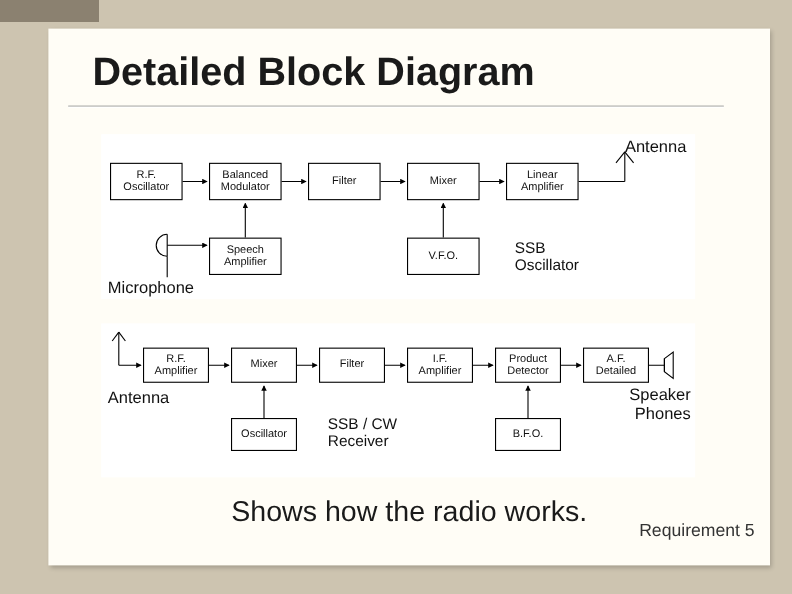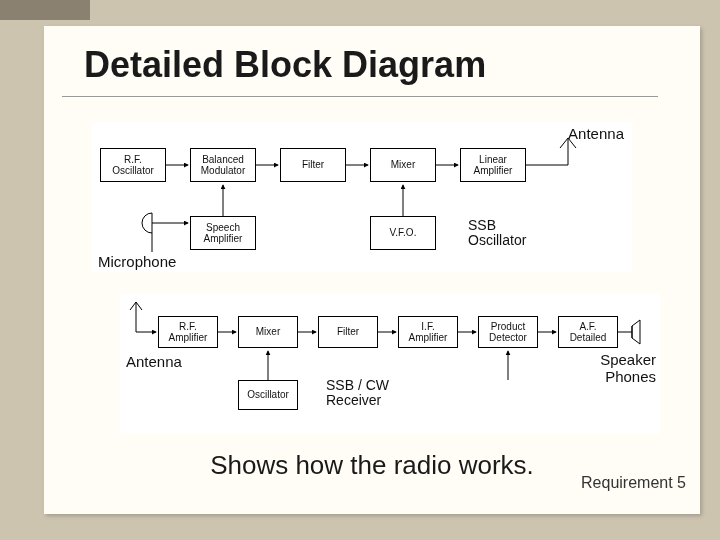--- a/index.html
+++ b/index.html
@@ -35,21 +35,21 @@
     left: 18px; top: 70px;
     width: 596px; height: 0;
     border-top: 1px solid #999;
     border-bottom: 1px solid #fff;
   }
   .panel {
     position: absolute;
     background: #fff;
   }
   .panel-tx { left: 48px; top: 96px;  width: 540px; height: 150px; }
-  .panel-rx { left: 48px; top: 268px; width: 540px; height: 140px; margin-left: 28px; }
+  .panel-rx { left: 48px; top: 268px; width: 540px; height: 140px; }
   .caption {
     position: absolute;
     left: 0; right: 0; top: 424px;
     text-align: center;
     font-size: 26px;
     color: #1a1a1a;
   }
   .req {
     position: absolute;
     right: 14px; bottom: 22px;
@@ -147,20 +147,21 @@
 Amplifier</div>
     <div class="blk" style="left:118px; top:22px; width:60px; height:32px">Mixer</div>
     <div class="blk" style="left:198px; top:22px; width:60px; height:32px">Filter</div>
     <div class="blk" style="left:278px; top:22px; width:60px; height:32px">I.F.
 Amplifier</div>
     <div class="blk" style="left:358px; top:22px; width:60px; height:32px">Product
 Detector</div>
     <div class="blk" style="left:438px; top:22px; width:60px; height:32px">A.F.
 Detailed</div>
     <div class="blk" style="left:118px; top:86px; width:60px; height:30px">Oscillator</div>
+    <div class="blk" style="left:358px; top:86px; width:60px; height:30px">B.F.O.</div>
 
     <div class="lbl" style="left:6px;  top:60px;">Antenna</div>
     <div class="lbl" style="right:4px; top:58px; white-space:pre; text-align:right;">Speaker
 Phones</div>
     <div class="lbl big center" style="left:206px; top:84px; width:120px; white-space:pre;">SSB / CW
 Receiver</div>
 
     <svg class="overlay" viewBox="0 0 540 140">
 
       <line x1="16" y1="8" x2="16" y2="38" stroke="#000"></line>

